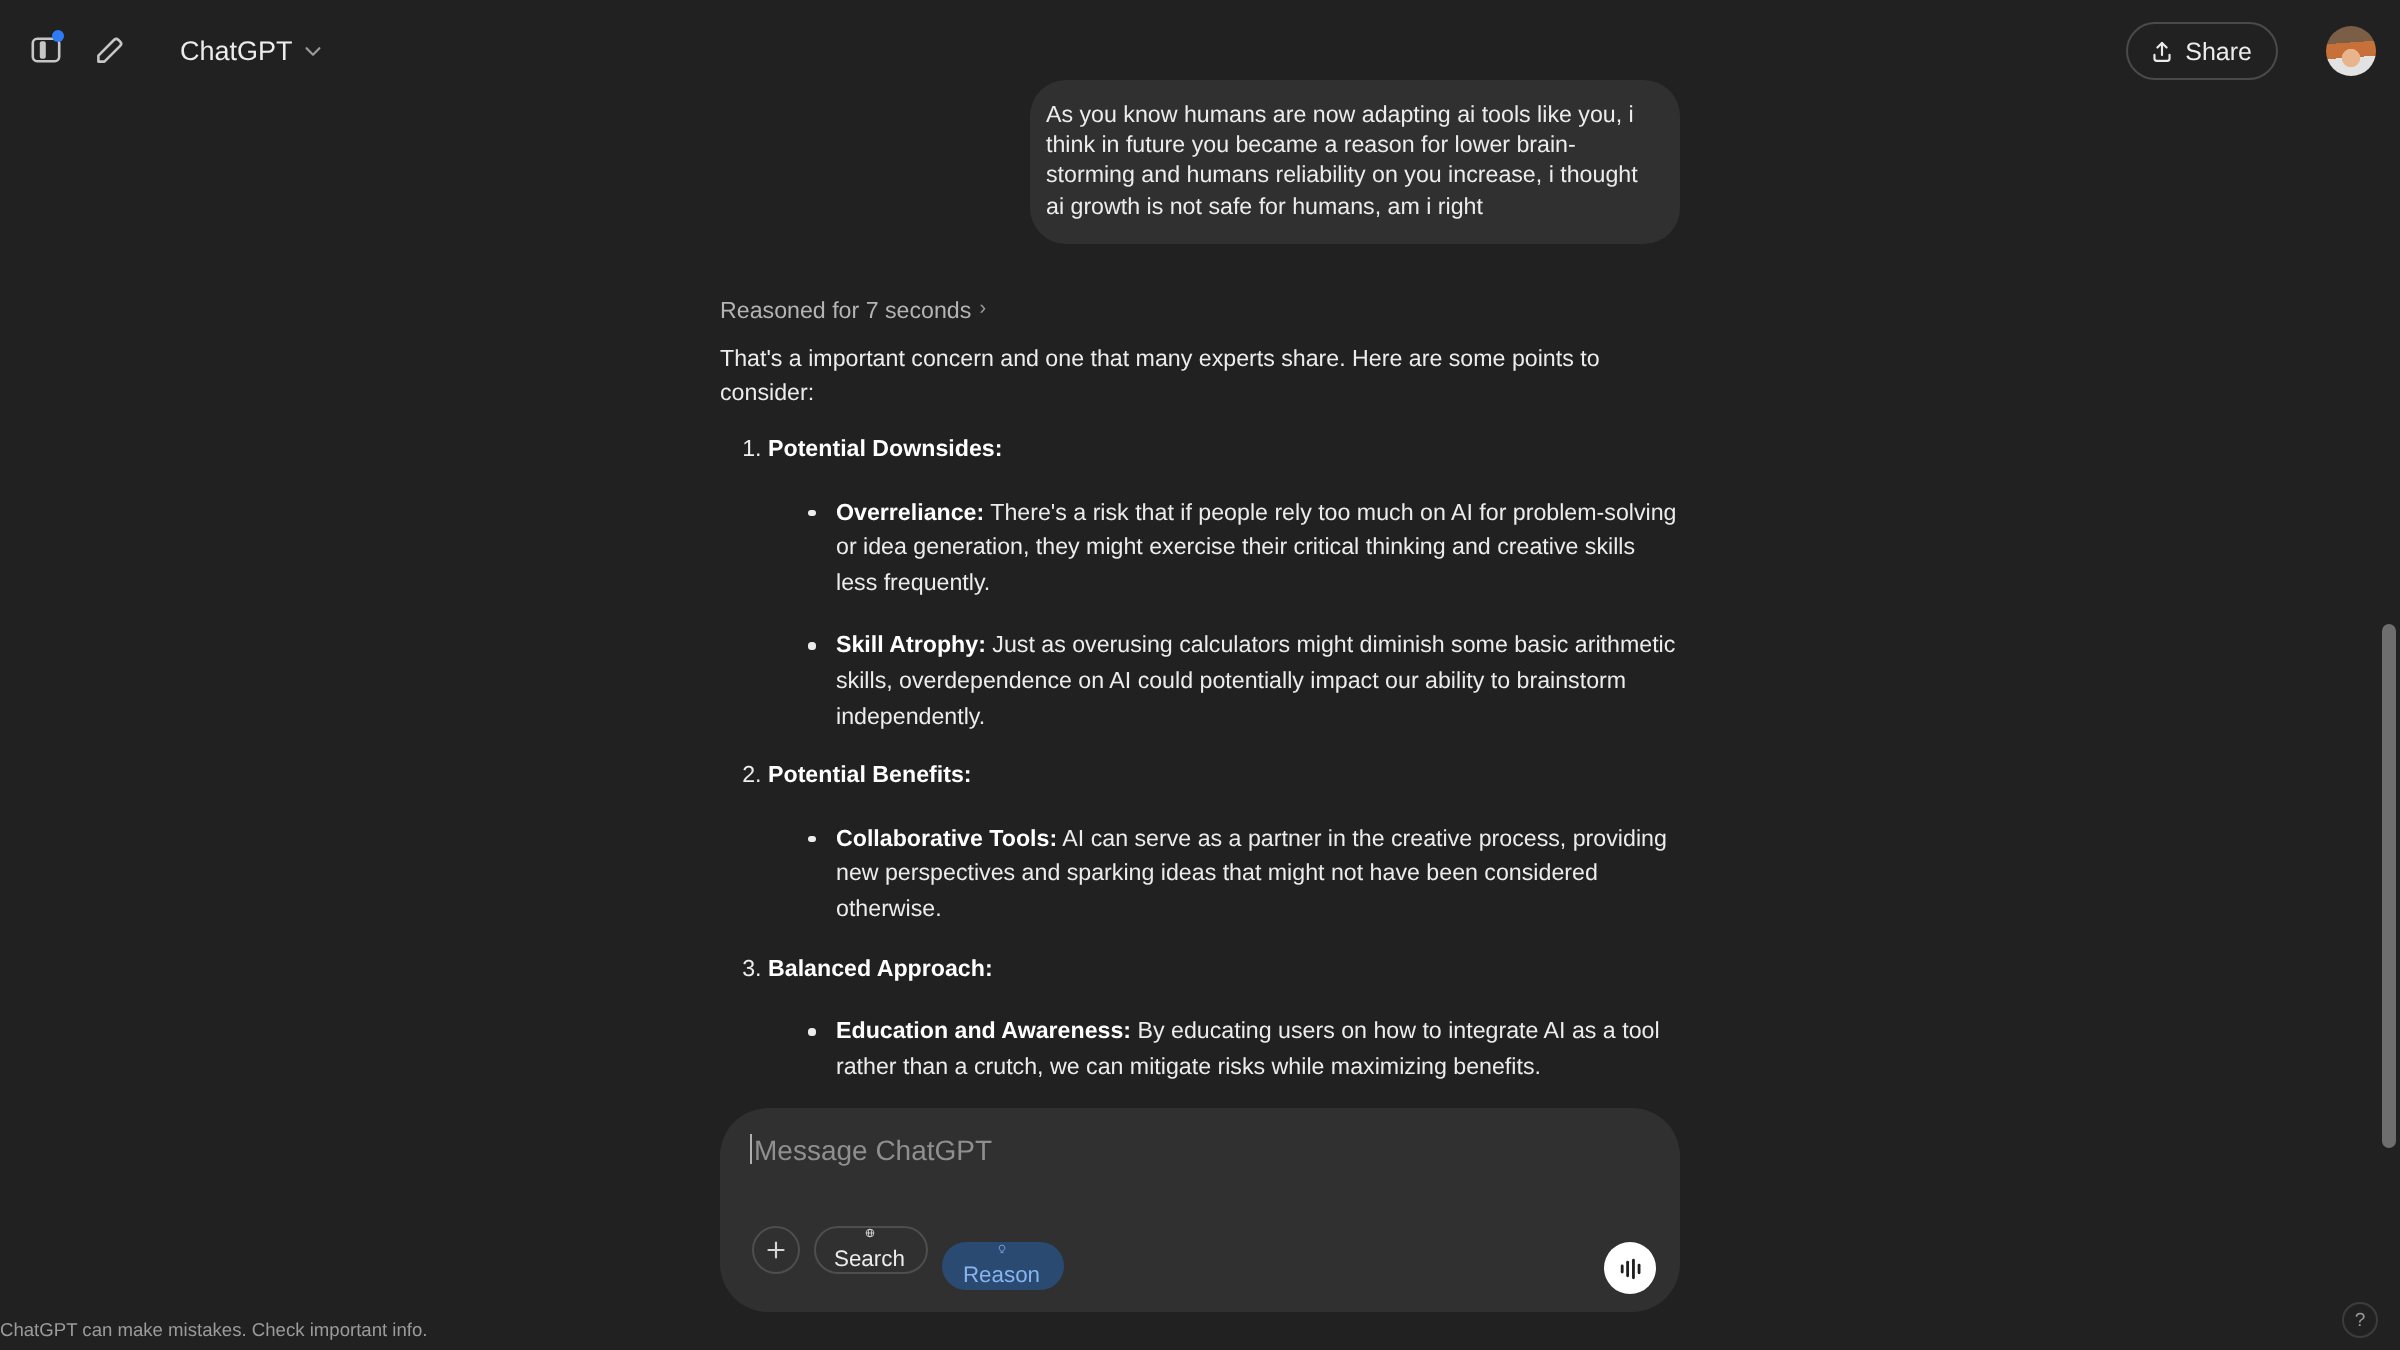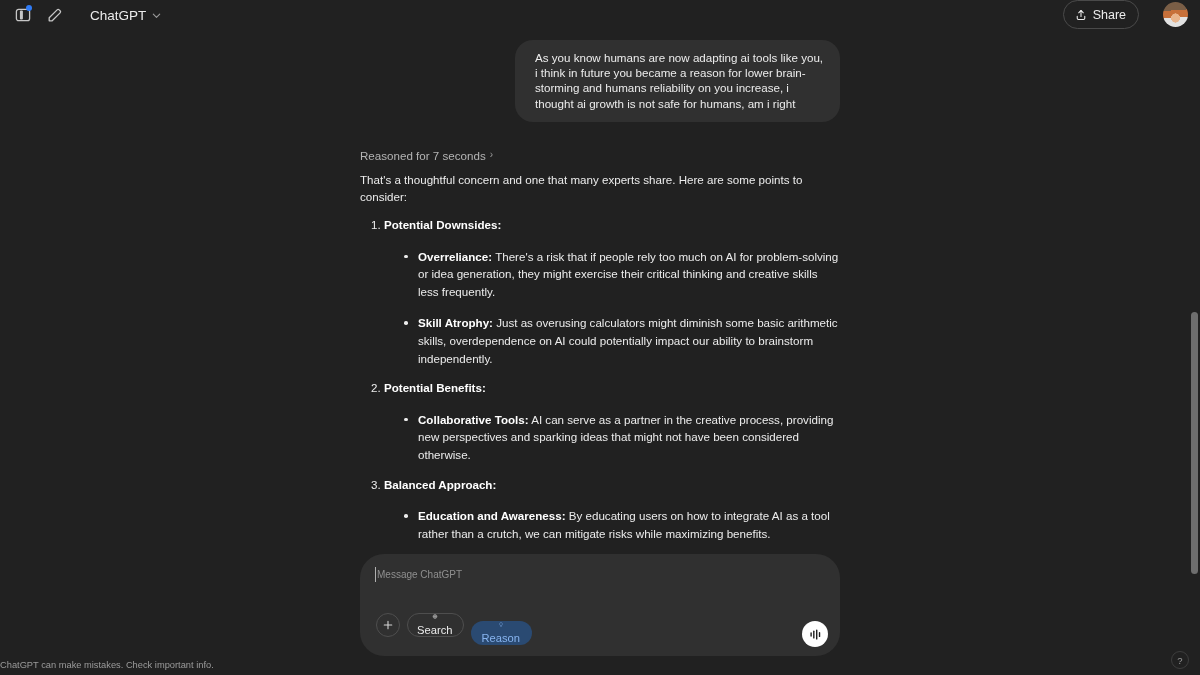--- a/index.html
+++ b/index.html
@@ -7,21 +7,21 @@
     width: 1200px; height: 675px;
     background: #212121;
     font-family: "Liberation Sans", sans-serif;
     overflow: hidden;
   }
   body { position: relative; color: #ececec; }
 
   
   .topbar {
     position: absolute; top: 0; left: 0; width: 1200px; height: 40px;
-    display: flex; align-items: flex-start; z-index: 30;
+    display: flex; align-items: flex-end; z-index: 30;
     background: #212121;
   }
   .topbar-left { display: flex; align-items: center; gap: 2px; padding-left: 8px; }
   .icon-btn {
     width: 30px; height: 30px; border-radius: 7px;
     display: flex; align-items: center; justify-content: center;
     cursor: pointer; position: relative;
   }
   .blue-dot {
     position: absolute; top: 5px; right: 6px;
@@ -52,21 +52,21 @@
   
   .scroll-area {
     position: absolute; top: 40px; left: 0; width: 1200px; height: 600px;
   }
   .thread { width: 480px; margin: 0 auto; position: relative; }
 
   
   .user-row { display: flex; justify-content: flex-end; padding-top: 0px; }
   .user-bubble {
     background: #303030; border-radius: 18px;
-    padding: 10px 15px 11px 20px; max-width: 325px;
+    padding: 10px 15px 11px 8px; max-width: 325px;
     font-size: 11.6px; line-height: 15.2px; color: #ececec;
   }
 
   
   .reason-line {
     margin-top: 27px; display: flex; align-items: center; gap: 4px;
     font-size: 11.6px; color: #b4b4b4; cursor: pointer; width: fit-content;
   }
   .chev-right { font-size: 10px; color: #9b9b9b; line-height: 1; }
 
@@ -94,21 +94,21 @@
   
   .composer-wrap {
     position: absolute; left: 0; bottom: 19px; width: 1200px;
     display: flex; justify-content: center; z-index: 20;
   }
   .composer {
     width: 480px; background: #303030; border-radius: 24px;
     padding: 13px 14px 11px 16px; position: relative;
   }
   .composer-input {
-    font-size: 10px; color: #8f8f8f; line-height: 16px;
+    font-size: 14px; color: #8f8f8f; line-height: 16px;
     min-height: 16px; position: relative; padding-left: 1px;
   }
   .caret {
     position: absolute; left: -1px; top: 0px; width: 1px; height: 15px; background: #b0b0b0;
   }
   .composer-tools { display: flex; align-items: center; gap: 7px; margin-top: 22px; }
   .plus-btn {
     width: 24px; height: 24px; border-radius: 50%; border: 1px solid #4e4e4e;
     display: flex; align-items: center; justify-content: center; cursor: pointer; flex: none;
   }
@@ -194,21 +194,21 @@
     <div class="user-row">
       <div class="user-bubble">As you know humans are now adapting ai tools like you, i think in future you became a reason for lower brain-storming and humans reliability on  you increase, i thought ai growth is  not safe for humans, am i right</div>
     </div>
 
     <div class="reason-line">
       <span>Reasoned for 7 seconds</span>
       <span class="chev-right">›</span>
     </div>
 
     <div class="assistant">
-      <p>That's a thoughtful concern and one that many experts share. Here are some points to consider:</p>
+      <p>That's a important concern and one that many experts share. Here are some points to consider:</p>
 
       <ol class="top-list">
 
         <li>
           <span class="li-head">Potential Downsides:</span>
           <ul class="sub-list">
             <li><span class="b">Overreliance:</span><span> There's a risk that if people rely too much on AI for problem-solving or idea generation, they might exercise their critical thinking and creative skills less frequently.</span></li>
             <li><span class="b">Skill Atrophy:</span><span> Just as overusing calculators might diminish some basic arithmetic skills, overdependence on AI could potentially impact our ability to brainstorm independently.</span></li>
           </ul>
         </li>

